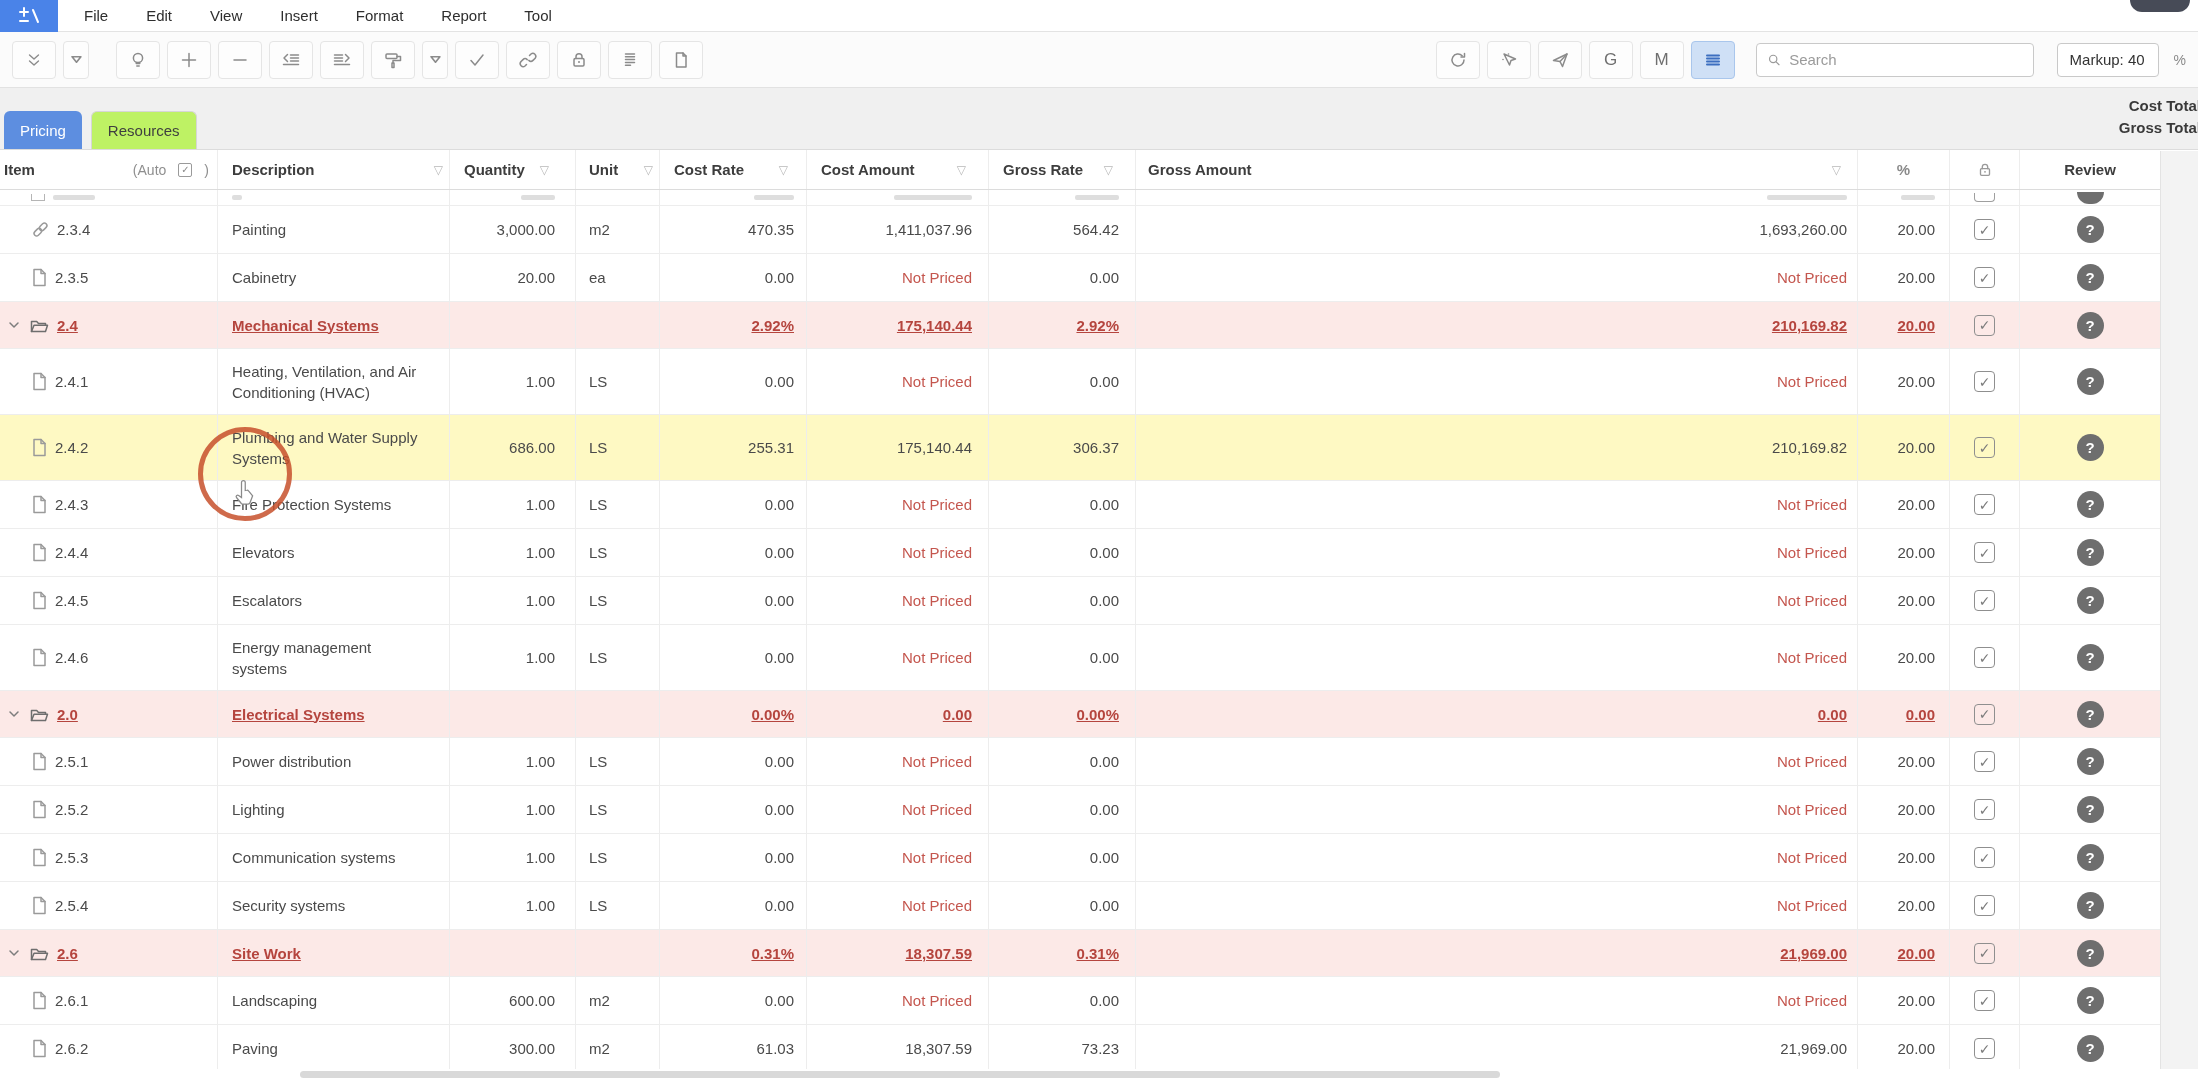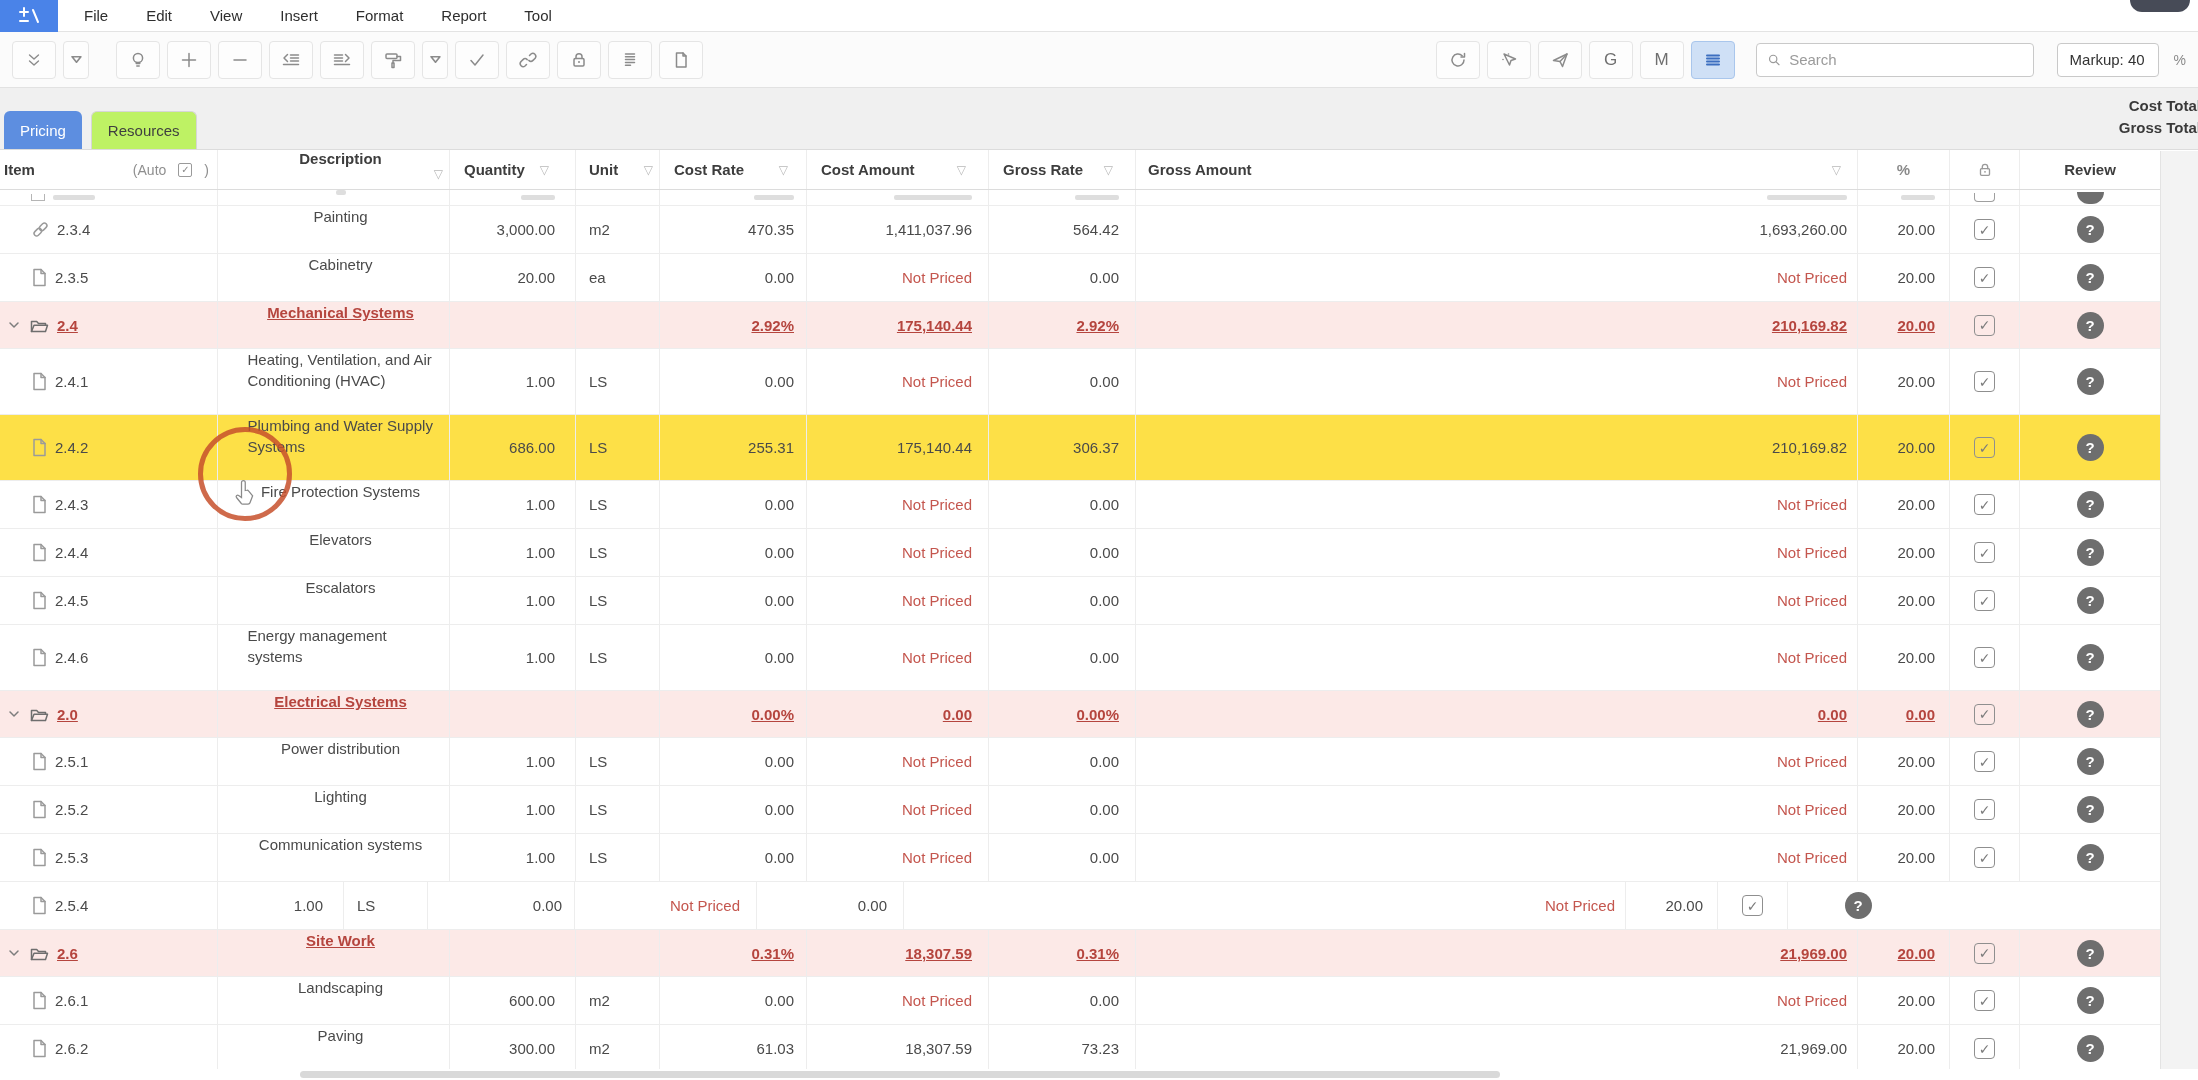--- a/index.html
+++ b/index.html
@@ -53,41 +53,41 @@
   .hc, .cell { height:100%; display:flex; align-items:center;
     border-right:1px solid #ededed; flex:none; }
   .flt { color:#b8b8b8; font-size:12px; margin-left:auto; margin-right:6px;
     font-weight:normal; }
   .auto { color:#8f8f8f; font-weight:normal; font-size:14px; margin-left:auto;
     margin-right:8px; display:flex; align-items:center; gap:12px; }
   .mini-cb { width:14px; height:14px; border:1.5px solid #9a9a9a; border-radius:2px;
     font-size:10px; line-height:11px; text-align:center; color:#8a8a8a; }
 
   .c-item   { width:218px; padding-left:4px;  }
-  .c-desc   { width:232px; padding-left:14px;flex-direction:column; }
+  .c-desc   { width:232px; padding-left:14px; }
   .c-qty    { width:126px; padding-right:20px; justify-content:flex-end; }
   .c-unit   { width:84px;  padding-left:13px; }
   .c-crate  { width:147px; padding-right:12px; justify-content:flex-end; }
   .c-camt   { width:182px; padding-right:16px; justify-content:flex-end; }
   .c-grate  { width:147px; padding-right:16px; justify-content:flex-end; }
   .c-gamt   { width:722px; padding-right:10px; justify-content:flex-end; }
   .c-pct    { width:92px;  padding-right:14px; justify-content:flex-end; }
   .c-lock   { width:70px;  justify-content:center; }
   .c-review { width:140px; justify-content:center; }
   .ghead .c-qty, .ghead .c-crate, .ghead .c-camt, .ghead .c-grate
     { justify-content:flex-start; padding-left:14px; }
   .ghead .c-pct { justify-content:center; padding-right:0; color:#8a8a8a; }
   .ghead .c-lock { color:#9a9a9a; }
 
   .gbody { height:890px; overflow:hidden; }
   .row { display:flex; height:48px; border-bottom:1px solid #ededed; background:#fff;
     font-size:15px; color:#4a4a4a; }
   .row.tall { height:66px; }
   .row.sec  { height:47px; background:#fce9e7; }
-  .row.hl   { background:#fde047; }
+  .row.hl   { background:#fef9c3; }
   .row.clip { height:16px; overflow:hidden; }
   .tree { width:16px; margin-left:4px; color:#7d7d7d; display:flex; align-items:center; }
   .row-ico { display:flex; align-items:center; color:#9a9a9a; margin-left:27px; }
   .sec .row-ico { margin-left:5px; color:#6e6e6e; }
   .rid { margin-left:7px; }
   .sec .rid, .sec .dtx, .sec .val { color:#b5453e; font-weight:bold;
     text-decoration:underline; }
   .dtx { max-width:186px; line-height:21px; }
   .np { color:#c4564e; }
   .cb { width:21px; height:21px; border:1.5px solid #8f8f8f; border-radius:4px;
@@ -903,20 +903,23 @@
       <div class="row">
         <div class="cell c-item">
           <span class="row-ico">
             <svg width="17" height="19" viewBox="0 0 17 19" fill="none" stroke="currentColor" stroke-width="1.5" stroke-linecap="round" stroke-linejoin="round">
               <path d="M3 1.5h7l4 4V17.5H3z"></path>
               <path d="M10 1.5v4h4"></path>
             </svg>
           </span>
           <span class="rid">2.5.4</span>
         </div>
+        <div class="cell c-desc">
+          <span class="dtx">Security systems</span>
+        </div>
         <div class="cell c-qty">
           <span class="val">1.00</span>
         </div>
         <div class="cell c-unit">
           <span class="val">LS</span>
         </div>
         <div class="cell c-crate">
           <span class="val">0.00</span>
         </div>
         <div class="cell c-camt">

